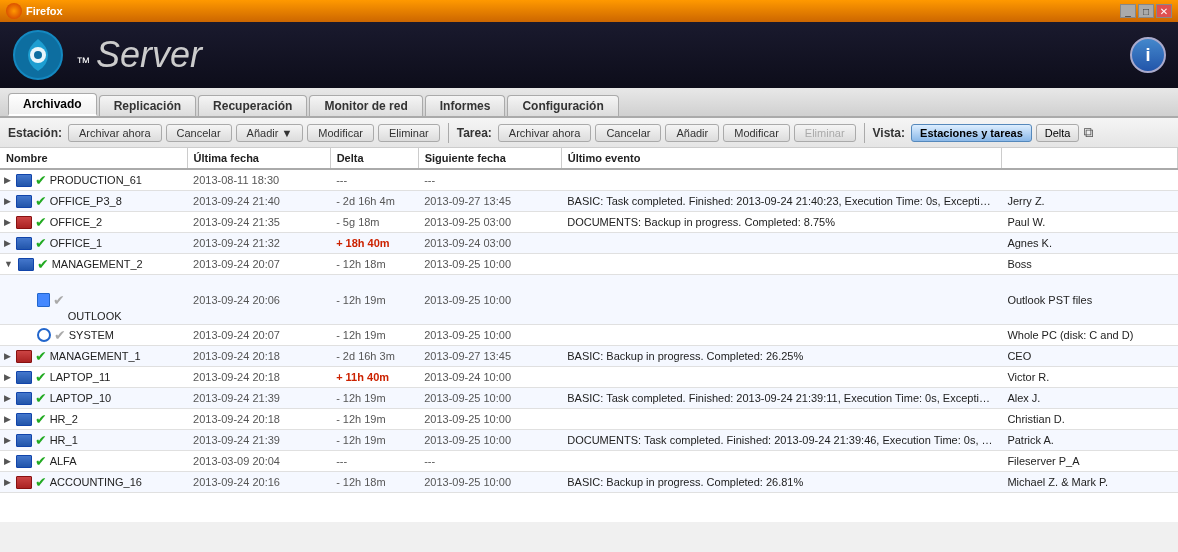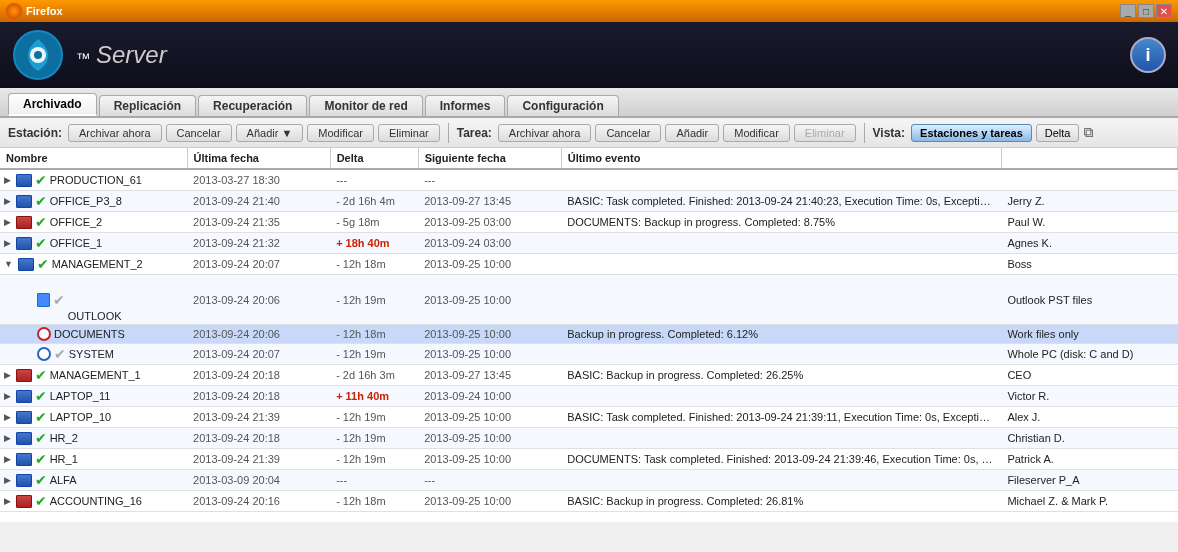--- a/index.html
+++ b/index.html
@@ -141,21 +141,21 @@
   <div style="width:52px;height:52px;margin-right:12px;">
     <svg width="52" height="52" viewBox="0 0 52 52">
       <circle cx="26" cy="26" r="24" fill="#0d6ea0" stroke="#1488c0" stroke-width="2"></circle>
       <path d="M26 10 Q36 18 36 26 Q36 36 26 42 Q16 36 16 26 Q16 18 26 10Z" fill="#22aadd" opacity="0.8"></path>
       <circle cx="26" cy="26" r="8" fill="#ffffff" opacity="0.9"></circle>
       <circle cx="26" cy="26" r="4" fill="#0d6ea0"></circle>
     </svg>
   </div>
   <div style="display:flex;align-items:baseline;gap:0;">
     <span style="color:white;font-size:14px;vertical-align:super;font-weight:normal;">™</span>
-    <em style="color:#cccccc;font-size:24px;font-style:italic;margin-left:6px;">Server</em>
+    <em style="color:#cccccc;font-size:36px;font-style:italic;margin-left:6px;">Server</em>
   </div>
   <div class="info-btn">i</div>
 </div>
 
 <div class="nav-tabs">
   <div class="nav-tab active">Archivado</div>
   <div class="nav-tab">Replicación</div>
   <div class="nav-tab">Recuperación</div>
   <div class="nav-tab">Monitor de red</div>
   <div class="nav-tab">Informes</div>
@@ -198,21 +198,21 @@
     <tbody id="table-body">
     <tr>
     <td class="col-name" style="padding-left:4px;">
       <div style="display:flex;align-items:center;gap:3px;">
         <span style="font-size:9px;color:#555;margin-right:2px;cursor:pointer;">▶</span>
         <span style="display:inline-block;width:16px;height:13px;background:linear-gradient(to bottom,#4477cc,#2255aa);border:1px solid #1144aa;border-radius:1px;vertical-align:middle;"></span>
         <span style="color:#22aa22;font-size:14px;">✔</span>
         <span style="font-weight:normal;">PRODUCTION_61</span>
       </div>
     </td>
-    <td class="col-date" style="color:#555;">2013-03-27 18:30</td>
+    <td class="col-date" style="color:#555;">2013-08-11 18:30</td>
     <td class="col-delta" style="color:#555;">---</td>
     <td class="col-next" style="color:#555;">---</td>
     <td class="col-event" style="overflow:hidden;text-overflow:ellipsis;max-width:380px;"></td>
     <td class="col-user"></td>
   </tr>
         <tr>
     <td class="col-name" style="padding-left:4px;">
       <div style="display:flex;align-items:center;gap:3px;">
         <span style="font-size:9px;color:#555;margin-right:2px;cursor:pointer;">▶</span>
         <span style="display:inline-block;width:16px;height:13px;background:linear-gradient(to bottom,#4477cc,#2255aa);border:1px solid #1144aa;border-radius:1px;vertical-align:middle;"></span>
@@ -279,35 +279,20 @@
         <span style="color:#aaaaaa;font-size:14px;">✔</span>
         <span style="font-weight:normal;margin-top:33px;">OUTLOOK</span>
       </div>
     </td>
     <td class="col-date" style="color:#555;">2013-09-24 20:06</td>
     <td class="col-delta" style="color:#555;">- 12h 19m</td>
     <td class="col-next" style="color:#555;">2013-09-25 10:00</td>
     <td class="col-event" style="overflow:hidden;text-overflow:ellipsis;max-width:380px;"></td>
     <td class="col-user">Outlook PST files</td>
   </tr>
-        <tr class="selected">
-    <td class="col-name" style="padding-left:22px;">
-      <div style="display:flex;align-items:center;gap:3px;">
-        <span style="display:inline-block;width:12px;"></span>
-        <span style="display:inline-block;width:14px;height:14px;border:2px solid #cc2222;border-radius:50%;vertical-align:middle;background:white;"></span>
-
-        <span style="font-weight:normal;">DOCUMENTS</span>
-      </div>
-    </td>
-    <td class="col-date" style="color:#555;">2013-09-24 20:06</td>
-    <td class="col-delta" style="color:#555;">- 12h 18m</td>
-    <td class="col-next" style="color:#555;">2013-09-25 10:00</td>
-    <td class="col-event" style="overflow:hidden;text-overflow:ellipsis;max-width:380px;">Backup in progress. Completed: 6.12%</td>
-    <td class="col-user">Work files only</td>
-  </tr>
         <tr>
     <td class="col-name" style="padding-left:22px;">
       <div style="display:flex;align-items:center;gap:3px;">
         <span style="display:inline-block;width:12px;"></span>
         <span style="display:inline-block;width:14px;height:14px;border:2px solid #2266cc;border-radius:50%;vertical-align:middle;background:white;"></span>
         <span style="color:#aaaaaa;font-size:14px;">✔</span>
         <span style="font-weight:normal;">SYSTEM</span>
       </div>
     </td>
     <td class="col-date" style="color:#555;">2013-09-24 20:07</td>

